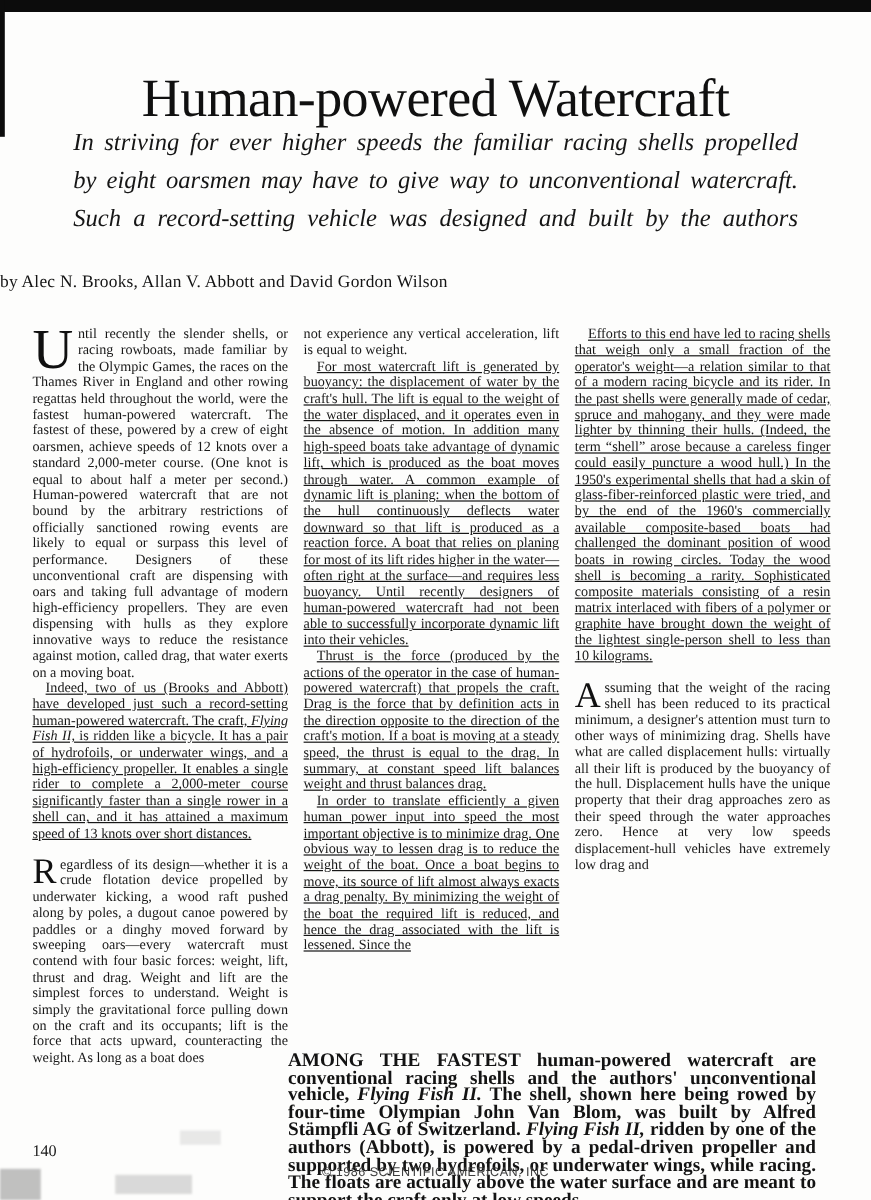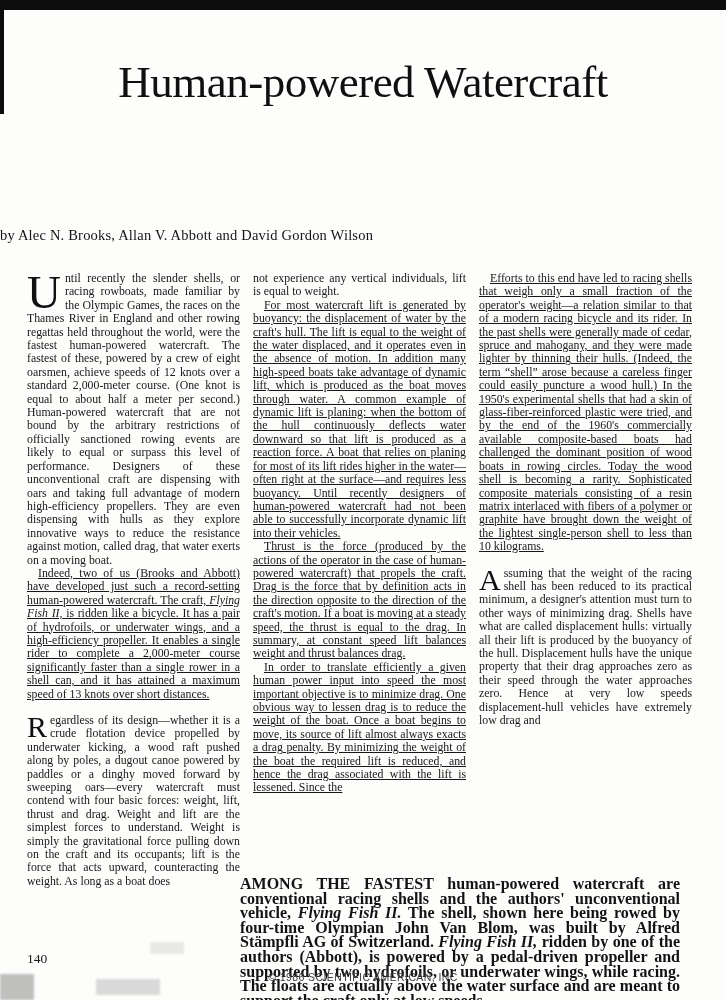--- a/index.html
+++ b/index.html
@@ -45,31 +45,36 @@
 </head>
 <body>
 
 <div id="page">
 
   <div class="topbar"></div>
   <div class="leftnotch"></div>
 
   <h1 class="title">Human-powered Watercraft</h1>
 
+  <div class="deck">
+    <div class="deck-line">In striving for ever higher speeds the familiar racing shells propelled</div>
+    <div class="deck-line">by eight oarsmen may have to give way to unconventional watercraft.</div>
+    <div class="deck-line">Such a record-setting vehicle was designed and built by the authors</div>
+  </div>
 
   <div class="byline">by Alec N. Brooks, Allan V. Abbott and David Gordon Wilson</div>
 
   <div class="columns">
     <div class="col">
         <p class="para"><span class="dropcap dc3">U</span><span>ntil recently the slender shells, or racing rowboats, made familiar by the Olympic Games, the races on the Thames River in England and other rowing regattas held throughout the world, were the fastest human-powered watercraft. The fastest of these, powered by a crew of eight oarsmen, achieve speeds of 12 knots over a standard 2,000-meter course. (One knot is equal to about half a meter per second.) Human-powered watercraft that are not bound by the arbitrary restrictions of officially sanctioned rowing events are likely to equal or surpass this level of performance. Designers of these unconventional craft are dispensing with oars and taking full advantage of modern high-efficiency propellers. They are even dispensing with hulls as they explore innovative ways to reduce the resistance against motion, called drag, that water exerts on a moving boat.</span></p>
         <p class="para indent"><span>Indeed, two of us (Brooks and Abbott) have developed just such a record-setting human-powered watercraft. The craft, </span><i>Flying Fish II,</i><span> is ridden like a bicycle. It has a pair of hydrofoils, or underwater wings, and a high-efficiency propeller. It enables a single rider to complete a 2,000-meter course significantly faster than a single rower in a shell can, and it has attained a maximum speed of 13 knots over short distances.</span></p>
         <p class="para sect"><span class="dropcap dc2">R</span><span>egardless of its design—whether it is a crude flotation device propelled by underwater kicking, a wood raft pushed along by poles, a dugout canoe powered by paddles or a dinghy moved forward by sweeping oars—every watercraft must contend with four basic forces: weight, lift, thrust and drag. Weight and lift are the simplest forces to understand. Weight is simply the gravitational force pulling down on the craft and its occupants; lift is the force that acts upward, counteracting the weight. As long as a boat does</span></p>
       </div>
     <div class="col">
-        <p class="para"><span>not experience any vertical individuals, lift is equal to weight.</span></p>
+        <p class="para"><span>not experience any vertical acceleration, lift is equal to weight.</span></p>
         <p class="para indent"><span>For most watercraft lift is generated by buoyancy: the displacement of water by the craft's hull. The lift is equal to the weight of the water displaced, and it operates even in the absence of motion. In addition many high-speed boats take advantage of dynamic lift, which is produced as the boat moves through water. A common example of dynamic lift is planing: when the bottom of the hull continuously deflects water downward so that lift is produced as a reaction force. A boat that relies on planing for most of its lift rides higher in the water—often right at the surface—and requires less buoyancy. Until recently designers of human-powered watercraft had not been able to successfully incorporate dynamic lift into their vehicles.</span></p>
         <p class="para indent"><span>Thrust is the force (produced by the actions of the operator in the case of human-powered watercraft) that propels the craft. Drag is the force that by definition acts in the direction opposite to the direction of the craft's motion. If a boat is moving at a steady speed, the thrust is equal to the drag. In summary, at constant speed lift balances weight and thrust balances drag.</span></p>
         <p class="para indent"><span>In order to translate efficiently a given human power input into speed the most important objective is to minimize drag. One obvious way to lessen drag is to reduce the weight of the boat. Once a boat begins to move, its source of lift almost always exacts a drag penalty. By minimizing the weight of the boat the required lift is reduced, and hence the drag associated with the lift is lessened. Since the</span></p>
       </div>
     <div class="col">
         <p class="para indent"><span>Efforts to this end have led to racing shells that weigh only a small fraction of the operator's weight—a relation similar to that of a modern racing bicycle and its rider. In the past shells were generally made of cedar, spruce and mahogany, and they were made lighter by thinning their hulls. (Indeed, the term “shell” arose because a careless finger could easily puncture a wood hull.) In the 1950's experimental shells that had a skin of glass-fiber-reinforced plastic were tried, and by the end of the 1960's commercially available composite-based boats had challenged the dominant position of wood boats in rowing circles. Today the wood shell is becoming a rarity. Sophisticated composite materials consisting of a resin matrix interlaced with fibers of a polymer or graphite have brought down the weight of the lightest single-person shell to less than 10 kilograms.</span></p>
         <p class="para sect"><span class="dropcap dc2">A</span><span>ssuming that the weight of the racing shell has been reduced to its practical minimum, a designer's attention must turn to other ways of minimizing drag. Shells have what are called displacement hulls: virtually all their lift is produced by the buoyancy of the hull. Displacement hulls have the unique property that their drag approaches zero as their speed through the water approaches zero. Hence at very low speeds displacement-hull vehicles have extremely low drag and</span></p>
       </div>
   </div>
 

